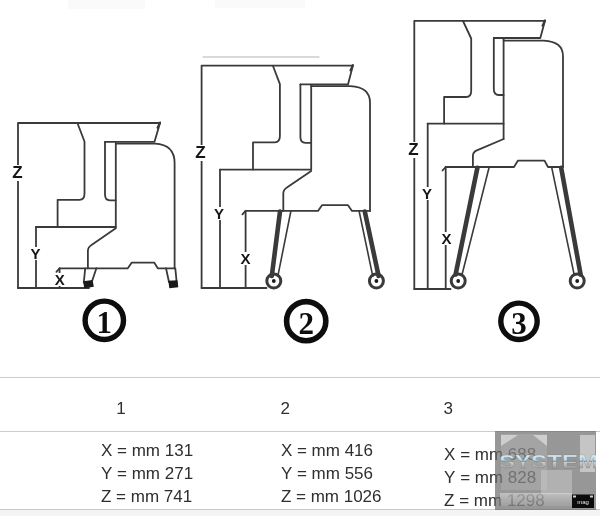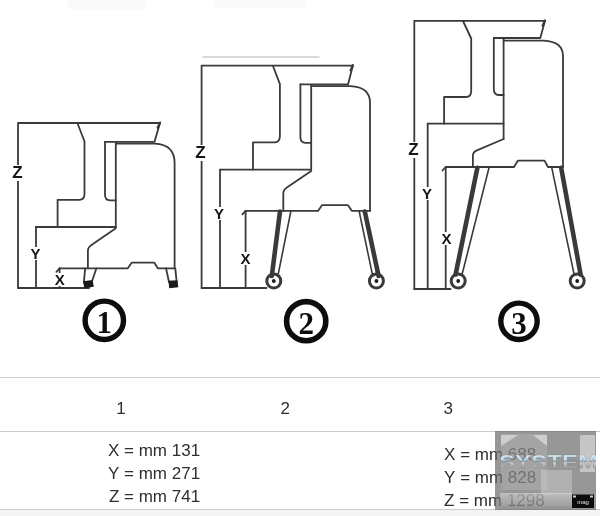--- a/index.html
+++ b/index.html
@@ -216,22 +216,23 @@
 <div class="rule" style="top:509px;background:#c9c9c9;"></div>
 
 <div class="abs" style="left:0;top:510px;width:600px;height:6px;background:#f4f4f4;"></div>
 
 <div class="cell" style="left:116.3px;top:400.3px;line-height:17px;">1</div>
 
 <div class="cell" style="left:280.5px;top:400.3px;line-height:17px;">2</div>
 
 <div class="cell" style="left:443.5px;top:400.3px;line-height:17px;">3</div>
 
-<div class="cell" style="left:108px;top:440.2px;line-height:22.8px;text-align:right;">X&nbsp;=&nbsp;mm&nbsp;131<br>Y&nbsp;=&nbsp;mm&nbsp;271<br>Z&nbsp;=&nbsp;mm&nbsp;741</div>
-
+<div class="cell" style="left:101px;top:440.2px;line-height:22.8px;">X&nbsp;=&nbsp;mm&nbsp;131<br>Y&nbsp;=&nbsp;mm&nbsp;271<br>Z&nbsp;=&nbsp;mm&nbsp;741</div>
+
+<div class="cell" style="left:280.9px;top:440.2px;line-height:22.8px;">X&nbsp;=&nbsp;mm&nbsp;416<br>Y&nbsp;=&nbsp;mm&nbsp;556<br>Z&nbsp;=&nbsp;mm&nbsp;1026</div>
 
 <div class="cell" style="left:444.1px;top:444px;line-height:22.8px;">X&nbsp;=&nbsp;mm&nbsp;688<br>Y&nbsp;=&nbsp;mm&nbsp;828<br>Z&nbsp;=&nbsp;mm&nbsp;1298</div>
 
 <div class="abs" style="left:495px;top:431px;width:101px;height:79px;">
 <svg width="101" height="79" viewBox="0 0 101 79">
   <defs>
     <linearGradient id="wmtxt" x1="0" y1="21" x2="0" y2="39" gradientUnits="userSpaceOnUse">
       <stop offset="0" stop-color="#e9f4fa"></stop>
       <stop offset="0.44" stop-color="#badbeb"></stop>
       <stop offset="0.52" stop-color="#7f98a6"></stop>

